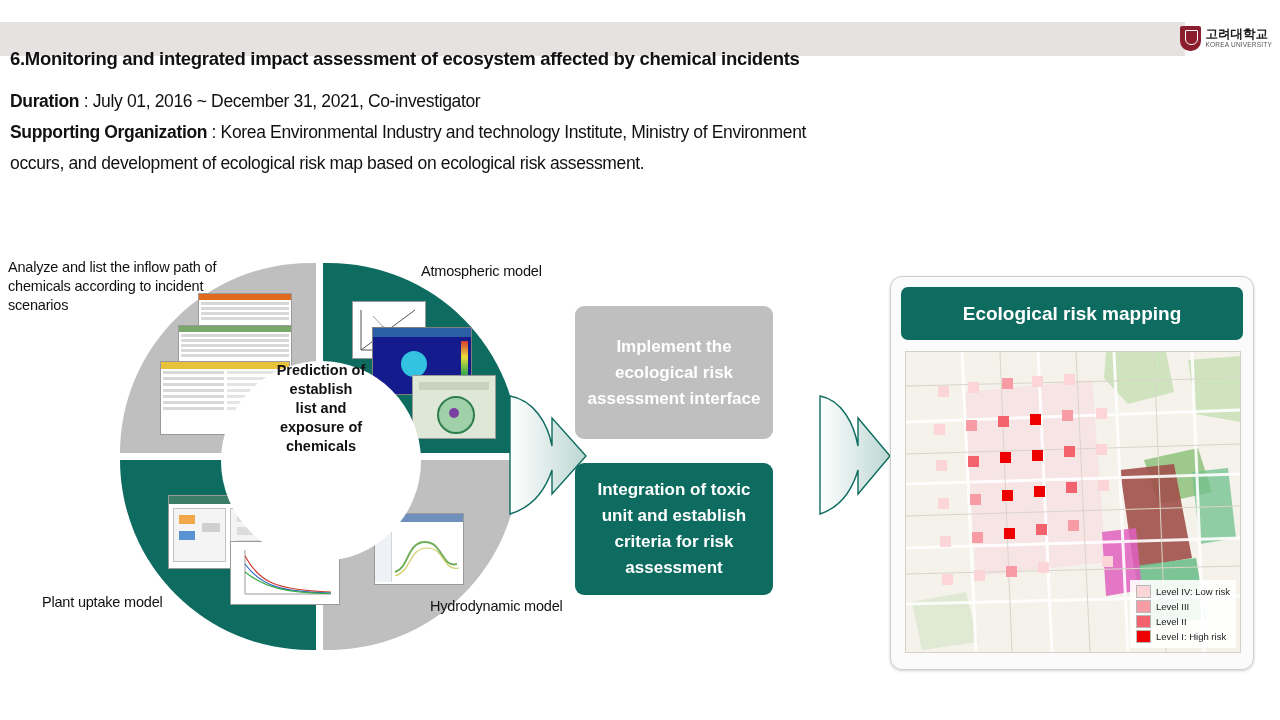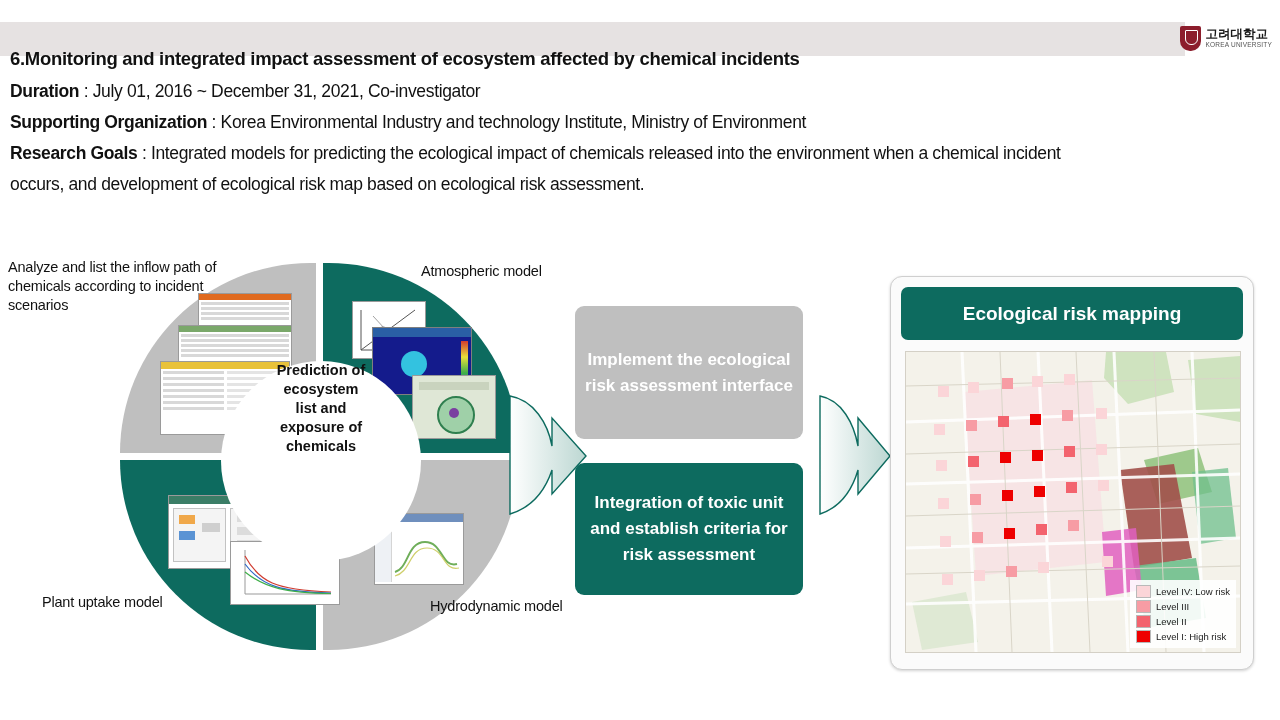--- a/index.html
+++ b/index.html
@@ -64,21 +64,21 @@
   .logo-text-en {
     font-size: 6.5px;
     color: #555555;
     letter-spacing: 0.2px;
     line-height: 8px;
   }
 
   
   .info {
     position: absolute;
-    left: 10px; top: 76px;
+    left: 10px; top: 86px;
     width: 1235px;
     color: #111111;
   }
   .info-line {
     font-size: 17.5px;
     line-height: 31px;
     letter-spacing: -0.35px;
   }
   .info-line b { font-weight: bold; }
 
@@ -146,21 +146,21 @@
   }
 
   
   .arrow {
     position: absolute;
   }
 
   
   .mid-box {
     position: absolute;
-    width: 228px;
+    width: 198px;
     border-radius: 9px;
     display: flex;
     align-items: center;
     justify-content: center;
     text-align: center;
     color: #ffffff;
     font-size: 17px;
     font-weight: bold;
     line-height: 26px;
     padding: 6px 10px;
@@ -226,23 +226,20 @@
   </div>
 </div>
 
 <div class="info">
   <div class="info-line">
     <b>Duration</b><span> : July 01, 2016 ~ December 31, 2021, Co-investigator</span>
   </div>
   <div class="info-line">
     <b>Supporting Organization</b><span> : Korea Environmental Industry and technology Institute, Ministry of Environment</span>
   </div>
-  <div class="info-line">
-    <b>Research Goals</b><span> : Integrated models for predicting the ecological impact of chemicals released into the environment when a chemical incident</span>
-  </div>
   <div class="info-line">occurs, and development of ecological risk map based on ecological risk assessment.</div>
 </div>
 
 <div class="diagram">
 
   <div class="circle-wrap">
     <div class="quad q-tl"></div>
     <div class="quad q-tr"></div>
     <div class="quad q-bl"></div>
     <div class="quad q-br"></div>
@@ -347,21 +344,21 @@
         <svg width="72" height="60" viewBox="0 0 72 60" style="position:absolute;left:16px;top:0;">
           <path d="M4 50 C 18 46, 16 20, 34 20 C 52 20, 50 46, 66 42" fill="none" stroke="#6fae5a" stroke-width="2"></path>
           <path d="M4 54 C 20 50, 18 26, 36 26 C 54 26, 52 50, 68 46" fill="none" stroke="#cfcf6a" stroke-width="1.2"></path>
         </svg>
       </div>
     </div>
 
     <div class="center-hole">
       <span>
         <span>Prediction of</span><br>
-        <span>ecosystem</span><br>
+        <span>establish</span><br>
         <span>list and</span><br>
         <span>exposure of</span><br>
         <span>chemicals</span>
       </span>
     </div>
   </div>
 
   <div class="label-txt" style="left:8px; top:10px; width:228px;">Analyze and list the inflow path of chemicals according to incident scenarios</div>
   <div class="label-txt" style="left:421px; top:14px; width:190px;">Atmospheric model</div>
   <div class="label-txt" style="left:42px; top:345px; width:200px;">Plant uptake model</div>

